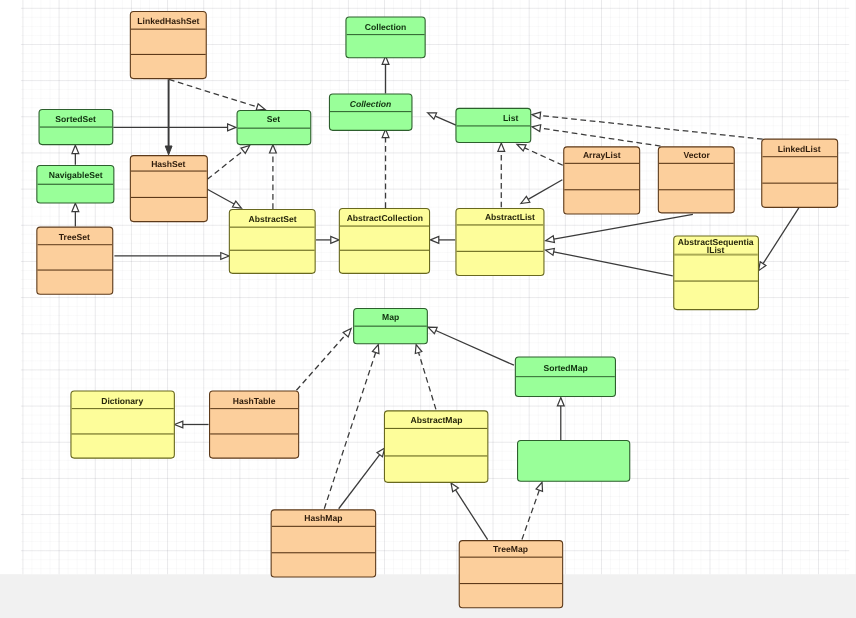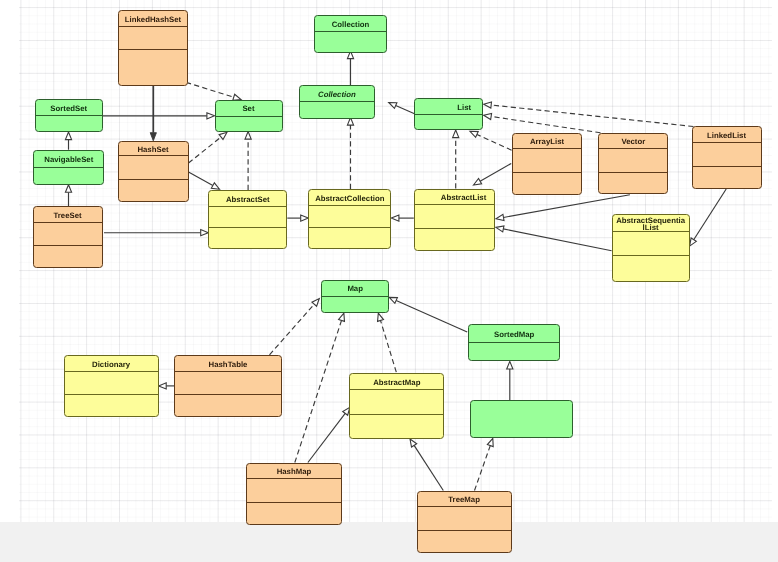--- a/index.html
+++ b/index.html
@@ -98,21 +98,21 @@
       <polyline points="509.8,400.4 509.8,369" fill="none" stroke="#3a3a3a" stroke-width="1.15"></polyline>
       <polygon points="509.8,361.4 512.9,369 506.7,369" fill="#ffffff" stroke="#3a3a3a" stroke-width="1.1" stroke-linejoin="miter"></polygon>
       <polyline points="307.9,462.5 345.2049827481824,413.3535788138504" fill="none" stroke="#3a3a3a" stroke-width="1.15"></polyline>
       <polygon points="349.8,407.3 347.6742056854108,415.22786216656544 342.73575981095394,411.47929546113534" fill="#ffffff" stroke="#3a3a3a" stroke-width="1.1" stroke-linejoin="miter"></polygon>
       <polyline points="443.3,490.5 414.126654182406,445.3820627745919" fill="none" stroke="#3a3a3a" stroke-width="1.15"></polyline>
       <polygon points="410,439 416.7298639983579,443.698822252821 411.5234443664541,447.06530329636274" fill="#ffffff" stroke="#3a3a3a" stroke-width="1.1" stroke-linejoin="miter"></polygon>
       <polyline points="474.5,490.5 490.28136864822625,445.57052969548704" fill="none" stroke="#3a3a3a" stroke-width="1.15" stroke-dasharray="5.2,3.3"></polyline>
       <polygon points="492.8,438.4 493.20618997138547,446.5978661679211 487.356547325067,444.543193223053" fill="#ffffff" stroke="#3a3a3a" stroke-width="1.1" stroke-linejoin="miter"></polygon>
     </svg>
   <div id="nodes">
-      <div class="node cls" style="left: 118px; top: 10px; width: 70px; height: 76px;">
+      <div class="node cls" style="left: 118px; top: 10px; width: 70px; height: 62px;">
         <div class="hdr" style="height: 15.7px;">LinkedHashSet</div>
         <div class="row" style="height: 23.43px;"></div>
         <div class="row" style="height: 20.37px; border-bottom: none;"></div>
       </div>
       <div class="node iface" style="left: 314px; top: 15px; width: 73px; height: 37.9px;">
         <div class="hdr" style="height: 16.1px;">Collection</div>
         <div class="row" style="height: 19.3px; border-bottom: none;"></div>
       </div>
       <div class="node iface" style="left: 34.5px; top: 99px; width: 68.5px; height: 33px;">
         <div class="hdr" style="height: 16.2px;">SortedSet</div>
@@ -190,21 +190,21 @@
       </div>
       <div class="node iface" style="left: 468.2px; top: 323.8px; width: 92px; height: 37.6px;">
         <div class="hdr" style="height: 18px;">SortedMap</div>
         <div class="row" style="height: 17.1px; border-bottom: none;"></div>
       </div>
       <div class="node abs" style="left: 63.6px; top: 355px; width: 95px; height: 62px;">
         <div class="hdr" style="height: 15.5px;">Dictionary</div>
         <div class="row" style="height: 23.54px;"></div>
         <div class="row" style="height: 20.46px; border-bottom: none;"></div>
       </div>
-      <div class="node cls" style="left: 174px; top: 355px; width: 108px; height: 62px;">
+      <div class="node cls" style="left: 190px; top: 355px; width: 82px; height: 62px;">
         <div class="hdr" style="height: 15.5px;">HashTable</div>
         <div class="row" style="height: 23.54px;"></div>
         <div class="row" style="height: 20.46px; border-bottom: none;"></div>
       </div>
       <div class="node abs" style="left: 349.3px; top: 372.5px; width: 95px; height: 66.5px;">
         <div class="hdr" style="height: 16.5px;">AbstractMap</div>
         <div class="row" style="height: 25.41px;"></div>
         <div class="row" style="height: 22.09px; border-bottom: none;"></div>
       </div>
       <div class="node iface" style="left: 469.6px; top: 400.4px; width: 103px; height: 38px;">

